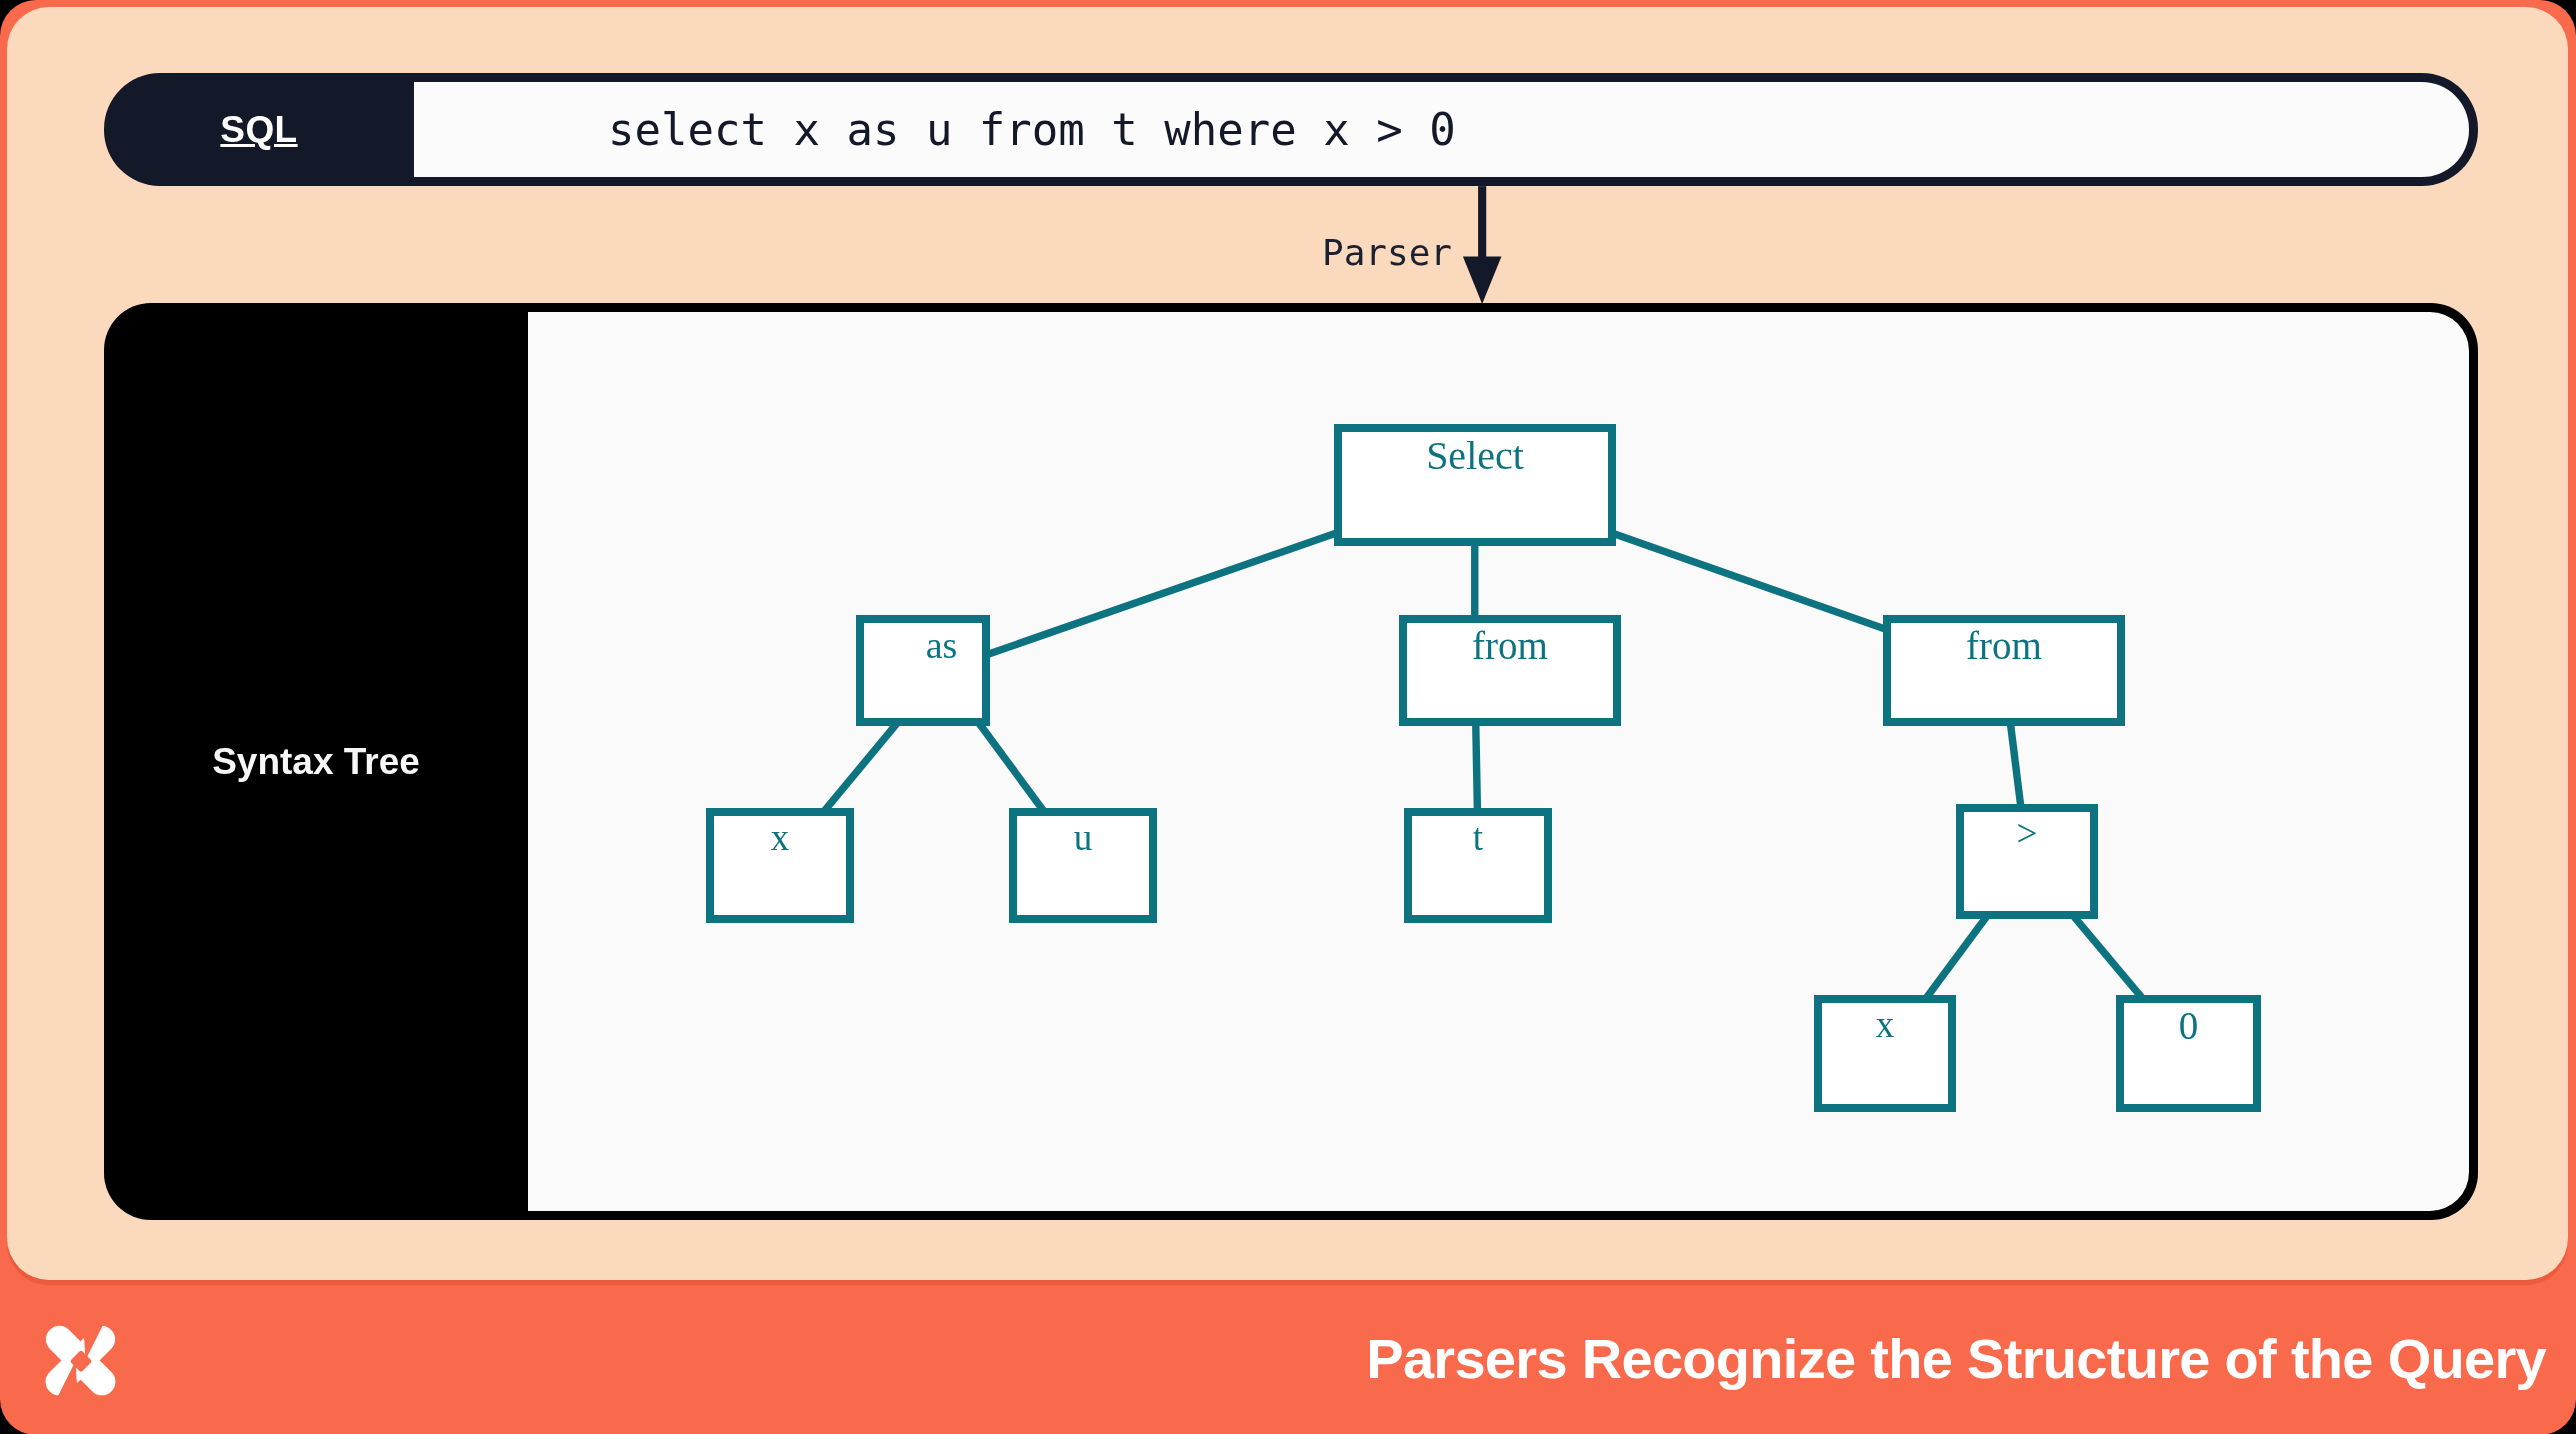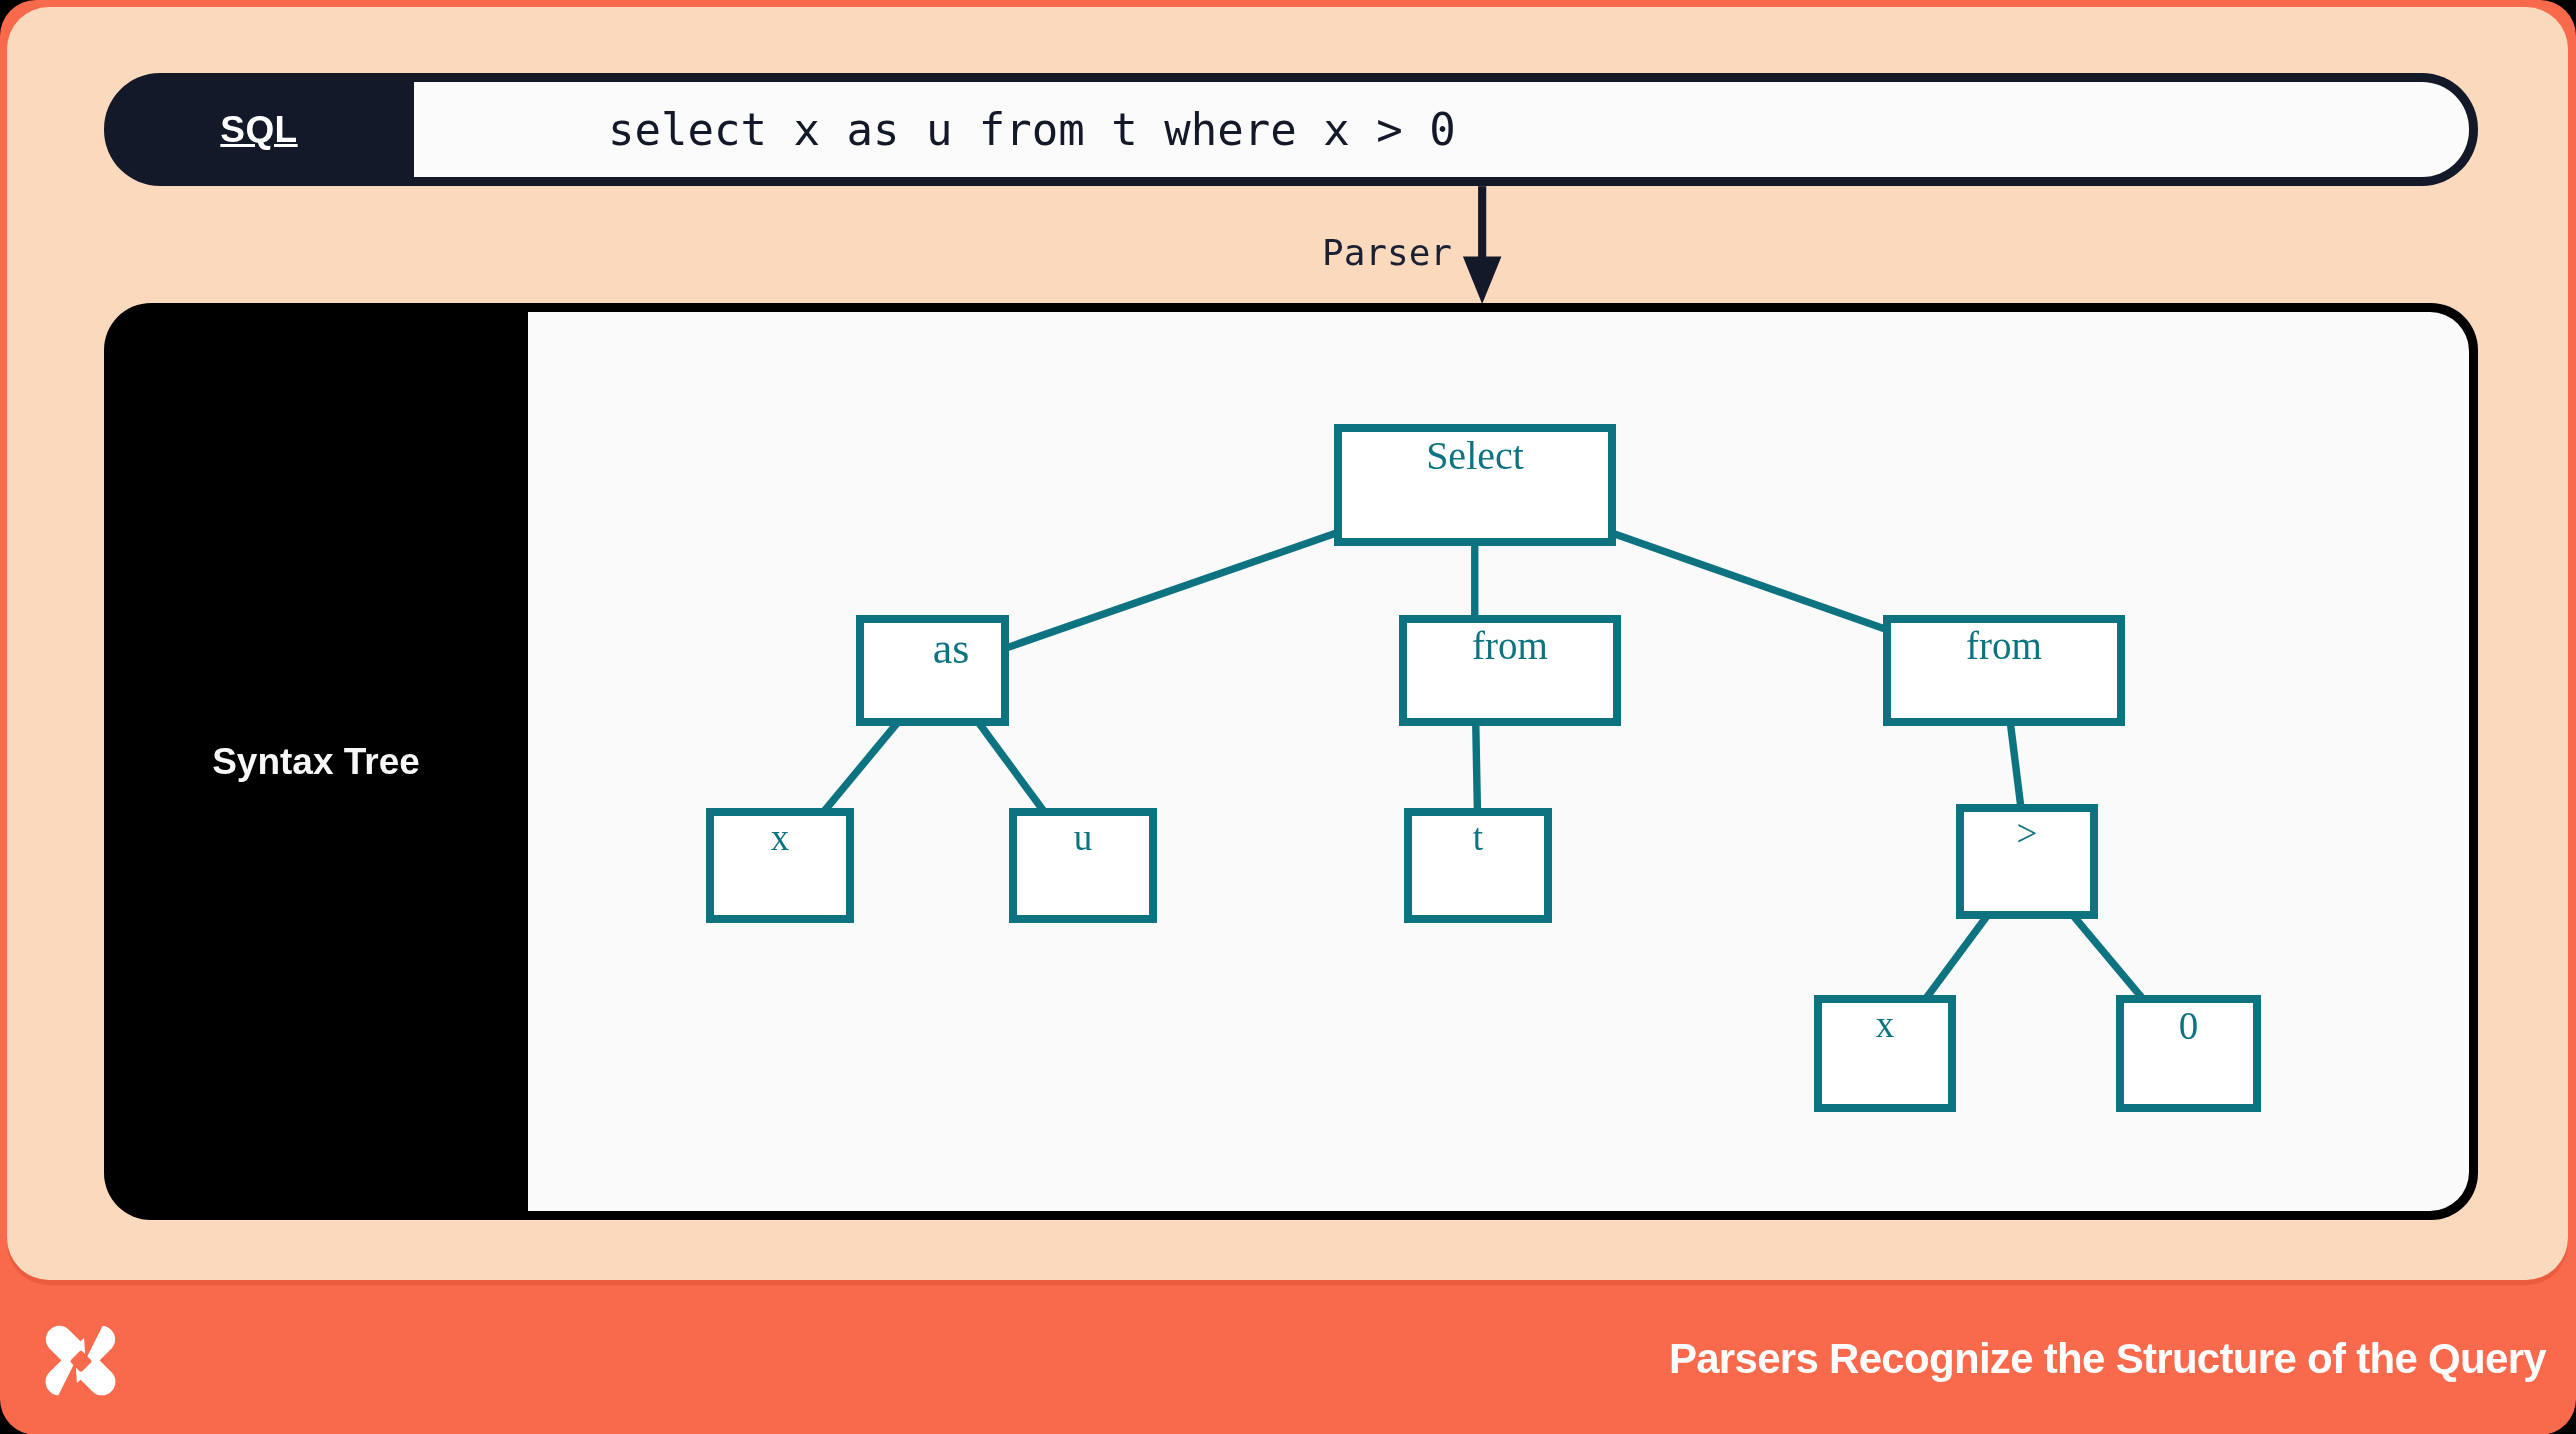--- a/index.html
+++ b/index.html
@@ -109,36 +109,36 @@
     background: #ffffff;
     border: 8.2px solid #0e7380;
     box-sizing: border-box;
     display: flex;
     align-items: flex-start;
     justify-content: center;
     font-family: Liberation Serif, serif;
     color: #0e7380;
   }
   .node-select { left: 1334px; top: 424px; width: 282px; height: 122px; font-size: 40px; }
-  .node-as     { left: 856px; top: 615px; width: 153px; height: 111px; font-size: 44px; padding-left: 37px; }
+  .node-as     { left: 856px; top: 615px; width: 134px; height: 111px; font-size: 38px; padding-left: 37px; }
   .node-from   { left: 1364px; top: 615px; width: 222px; height: 111px; font-size: 39px; margin-left: 35px; }
   .node-where  { left: 1883px; top: 615px; width: 242px; height: 111px; font-size: 39px; }
   .node-x1     { left:  706px; top: 808px; width: 148px; height: 115px; font-size: 37px; }
   .node-u      { left: 1009px; top: 808px; width: 148px; height: 115px; font-size: 37px; }
   .node-t      { left: 1404px; top: 808px; width: 148px; height: 115px; font-size: 37px; }
   .node-gt     { left: 1956px; top: 804px; width: 142px; height: 115px; font-size: 37px; }
   .node-x2     { left: 1814px; top: 995px; width: 142px; height: 117px; font-size: 37px; }
   .node-zero   { left: 2116px; top: 995px; width: 145px; height: 117px; font-size: 39px; }
   
   .footer-title {
     position: absolute;
     right: 30px; top: 1335px;
     height: 47px; line-height: 47px;
     color: #ffffff;
-    font-size: 42px;
+    font-size: 56px;
     font-weight: 700;
     letter-spacing: -0.7px;
   }
   .logo {
     position: absolute;
     left: 44px; top: 1324px;
     width: 73px; height: 73px;
   }
   .logo .bar {
     position: absolute;

